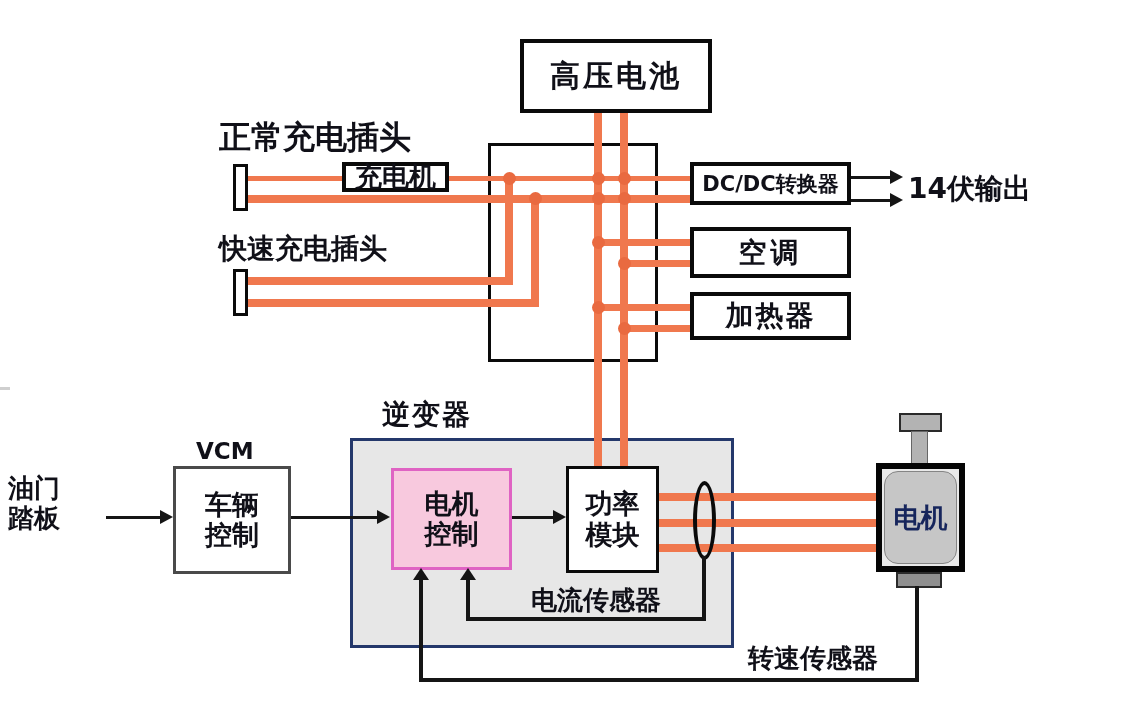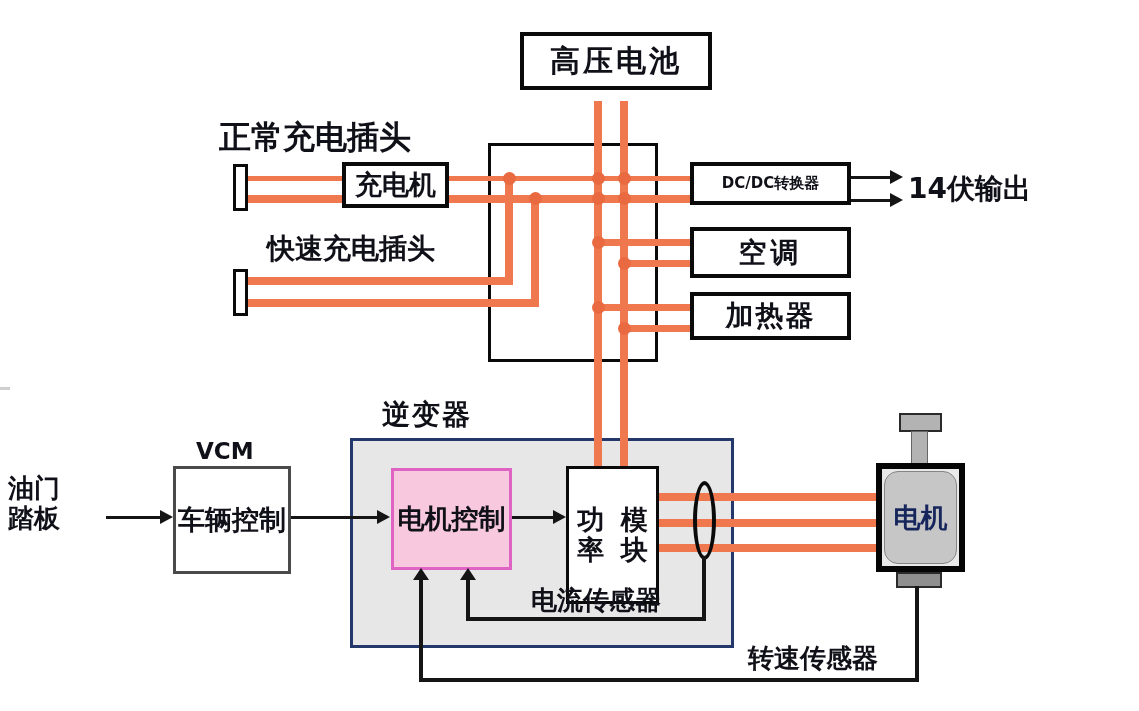--- a/index.html
+++ b/index.html
@@ -5,21 +5,21 @@
   html,body{margin:0;padding:0;background:#fff;}
   #stage{
     position:relative;width:1139px;height:711px;background:#ffffff;
     font-family:"DejaVu Sans","Liberation Sans",sans-serif;overflow:hidden;
   }
   .box{
     position:absolute;background:#ffffff;border:4px solid #0a0a0a;box-sizing:border-box;
     display:flex;align-items:center;justify-content:center;
     font-weight:bold;color:#101018;text-align:center;
   }
-  .box2{flex-direction:row;line-height:1.12;}
+  .box2{flex-direction:column;line-height:1.12;}
   .wire{position:absolute;background:#f0784e;}
   .dot{position:absolute;width:13px;height:13px;border-radius:50%;background:#e96a40;}
   .bline{position:absolute;background:#151515;}
   .lbl{position:absolute;font-weight:bold;color:#101018;white-space:nowrap;}
   .ah-r{position:absolute;width:0;height:0;border-top:7px solid transparent;border-bottom:7px solid transparent;border-left:13px solid #151515;}
   .ah-u{position:absolute;width:0;height:0;border-left:8px solid transparent;border-right:8px solid transparent;border-bottom:12px solid #151515;}
 </style>
 </head>
 <body>
 
@@ -54,32 +54,32 @@
   <div class="dot" style="left:618px;top:172px;"></div>
   <div class="dot" style="left:592px;top:192px;"></div>
   <div class="dot" style="left:618px;top:192px;"></div>
   <div class="dot" style="left:503px;top:172px;"></div>
   <div class="dot" style="left:529px;top:192px;"></div>
   <div class="dot" style="left:592px;top:236px;"></div>
   <div class="dot" style="left:618px;top:257px;"></div>
   <div class="dot" style="left:592px;top:301px;"></div>
   <div class="dot" style="left:618px;top:322px;"></div>
 
-  <div class="box" style="left:520px;top:32px;width:192px;height:58px;font-size:30px;letter-spacing:3px;">
+  <div class="box" style="left:520px;top:39px;width:192px;height:74px;font-size:30px;letter-spacing:3px;">
     <span>高压电池</span>
   </div>
 
   <div class="box" style="left:233px;top:164px;width:15px;height:47px;border-width:3px;"></div>
   <div class="box" style="left:233px;top:269px;width:15px;height:47px;border-width:3px;"></div>
 
-  <div class="box" style="left:342px;top:162px;width:107px;height:46px;font-size:27px;">
+  <div class="box" style="left:342px;top:162px;width:107px;height:30px;font-size:27px;">
     <span>充电机</span>
   </div>
 
-  <div class="box" style="left:690px;top:162px;width:161px;height:43px;font-size:15px;">
+  <div class="box" style="left:690px;top:162px;width:161px;height:43px;font-size:21px;">
     <span>DC/DC转换器</span>
   </div>
 
   <div class="box" style="left:690px;top:292px;width:161px;height:48px;font-size:28px;letter-spacing:2px;">
     <span>加热器</span>
   </div>
 
   <div class="box" style="left:690px;top:227px;width:161px;height:51px;font-size:28px;letter-spacing:4px;">
     <span>空调</span>
   </div>
@@ -87,21 +87,21 @@
   <div class="box box2" style="left:173px;top:466px;width:118px;height:108px;border:3px solid #4a4a4a;font-size:27px;">
     <span>车辆</span>
     <span>控制</span>
   </div>
 
   <div class="box box2" style="left:391px;top:468px;width:121px;height:102px;background:#f8c9de;border:3px solid #df63c3;font-size:27px;">
     <span>电机</span>
     <span>控制</span>
   </div>
 
-  <div class="box box2" style="left:566px;top:466px;width:93px;height:138px;border-width:3px;font-size:27px;">
+  <div class="box box2" style="left:566px;top:466px;width:93px;height:107px;border-width:3px;font-size:27px;">
     <span>功率</span>
     <span>模块</span>
   </div>
 
   <div style="position:absolute;left:899px;top:413px;width:43px;height:19px;background:#b3b3b3;border:2px solid #2a2a2a;box-sizing:border-box;"></div>
   <div style="position:absolute;left:911px;top:431px;width:17px;height:34px;background:#b3b3b3;border:1px solid #666;box-sizing:border-box;"></div>
   <div style="position:absolute;left:876px;top:463px;width:89px;height:109px;border:6px solid #050505;background:#e9e9e9;box-sizing:border-box;"></div>
   <div style="position:absolute;left:884px;top:471px;width:73px;height:93px;background:#c6c6c6;border:1px solid #858585;border-radius:14px;box-sizing:border-box;
               display:flex;align-items:center;justify-content:center;font-weight:bold;font-size:27px;color:#16255c;">
     <span>电机</span>
@@ -130,21 +130,21 @@
   <div class="ah-u" style="left:460px;top:568px;"></div>
 
   <div class="bline" style="left:915px;top:586px;width:4px;height:96px;"></div>
   <div class="bline" style="left:419px;top:678px;width:500px;height:4px;"></div>
   <div class="bline" style="left:419px;top:578px;width:4px;height:104px;"></div>
   <div class="ah-u" style="left:413px;top:568px;"></div>
 
   <div style="position:absolute;left:0;top:387px;width:10px;height:3px;background:#cfcfcf;"></div>
 
   <div class="lbl" style="left:219px;top:116px;font-size:32px;">正常充电插头</div>
-  <div class="lbl" style="left:219px;top:230px;font-size:28px;margin-left:48px;">快速充电插头</div>
+  <div class="lbl" style="left:219px;top:230px;font-size:28px;">快速充电插头</div>
   <div class="lbl" style="left:908px;top:170px;font-size:28px;text-align:center;">14伏输出</div>
   <div class="lbl" style="left:382px;top:396px;font-size:28px;letter-spacing:2px;">逆变器</div>
   <div class="lbl" style="left:196px;top:438px;font-size:23px;">VCM</div>
   <div class="lbl" style="left:531px;top:583px;font-size:26px;">电流传感器</div>
   <div class="lbl" style="left:748px;top:641px;font-size:26px;">转速传感器</div>
   <div class="lbl" style="left:8px;top:474px;font-size:26px;line-height:1.15;">
     <div>油门</div>
     <div>踏板</div>
   </div>
 

